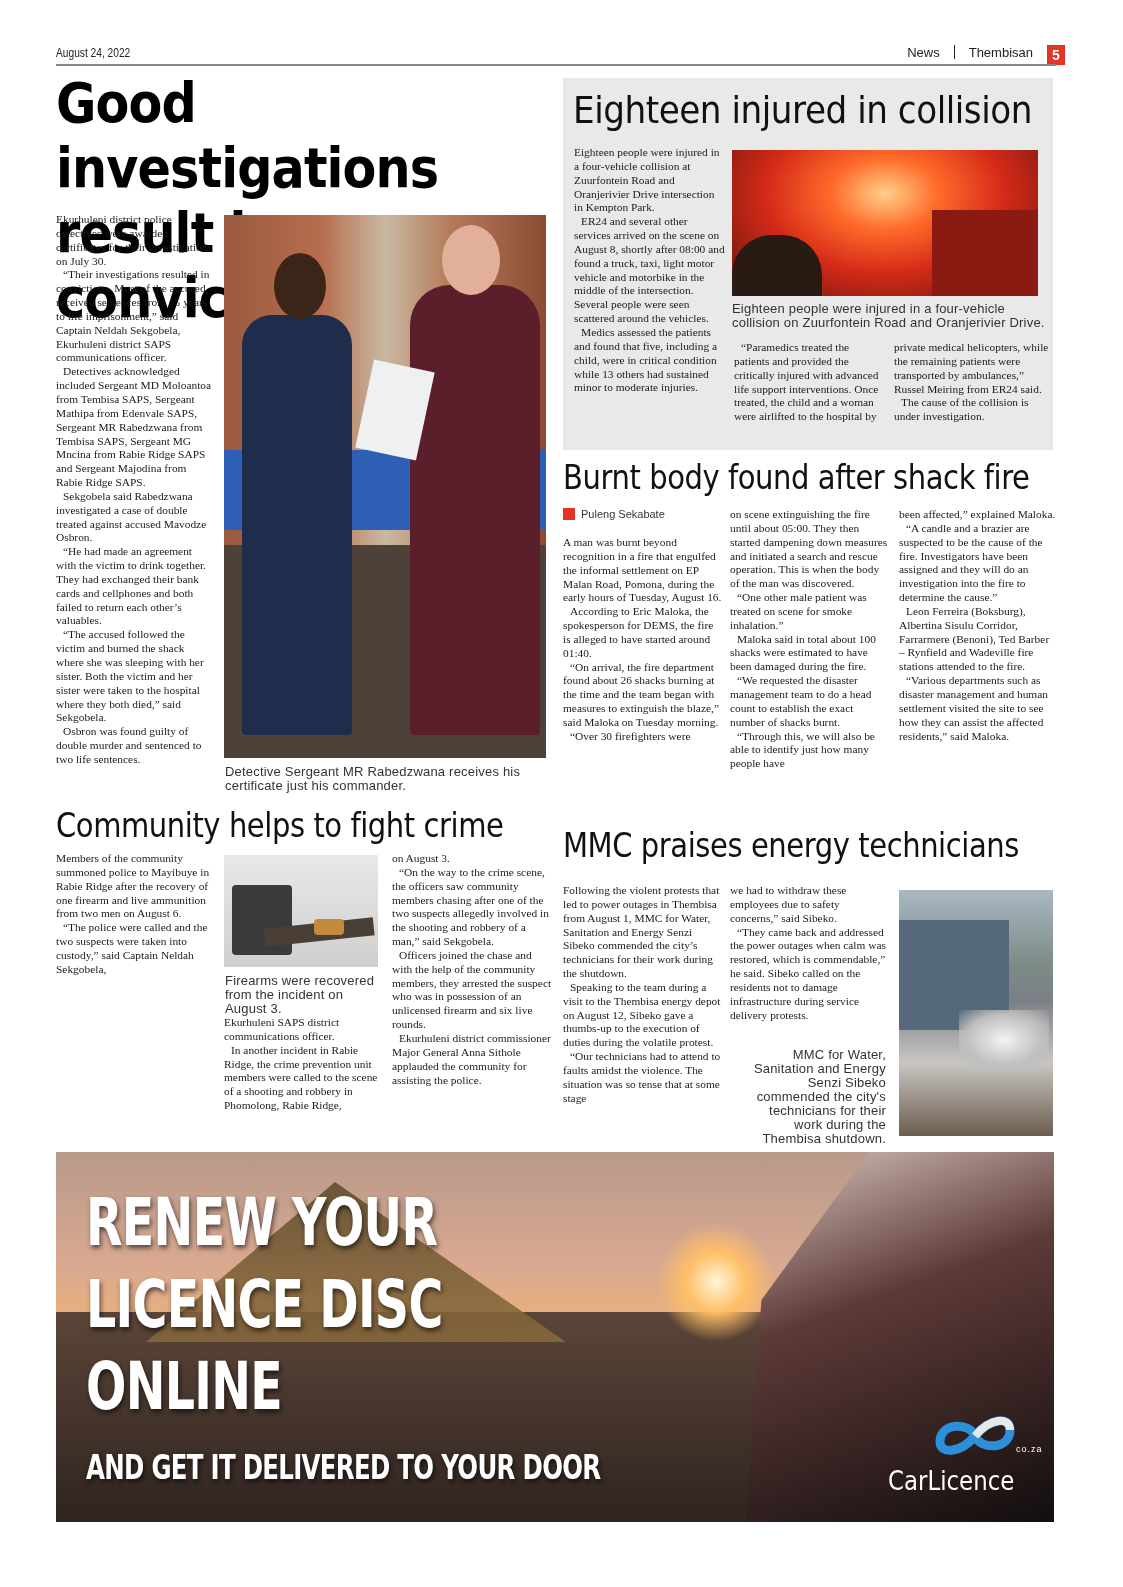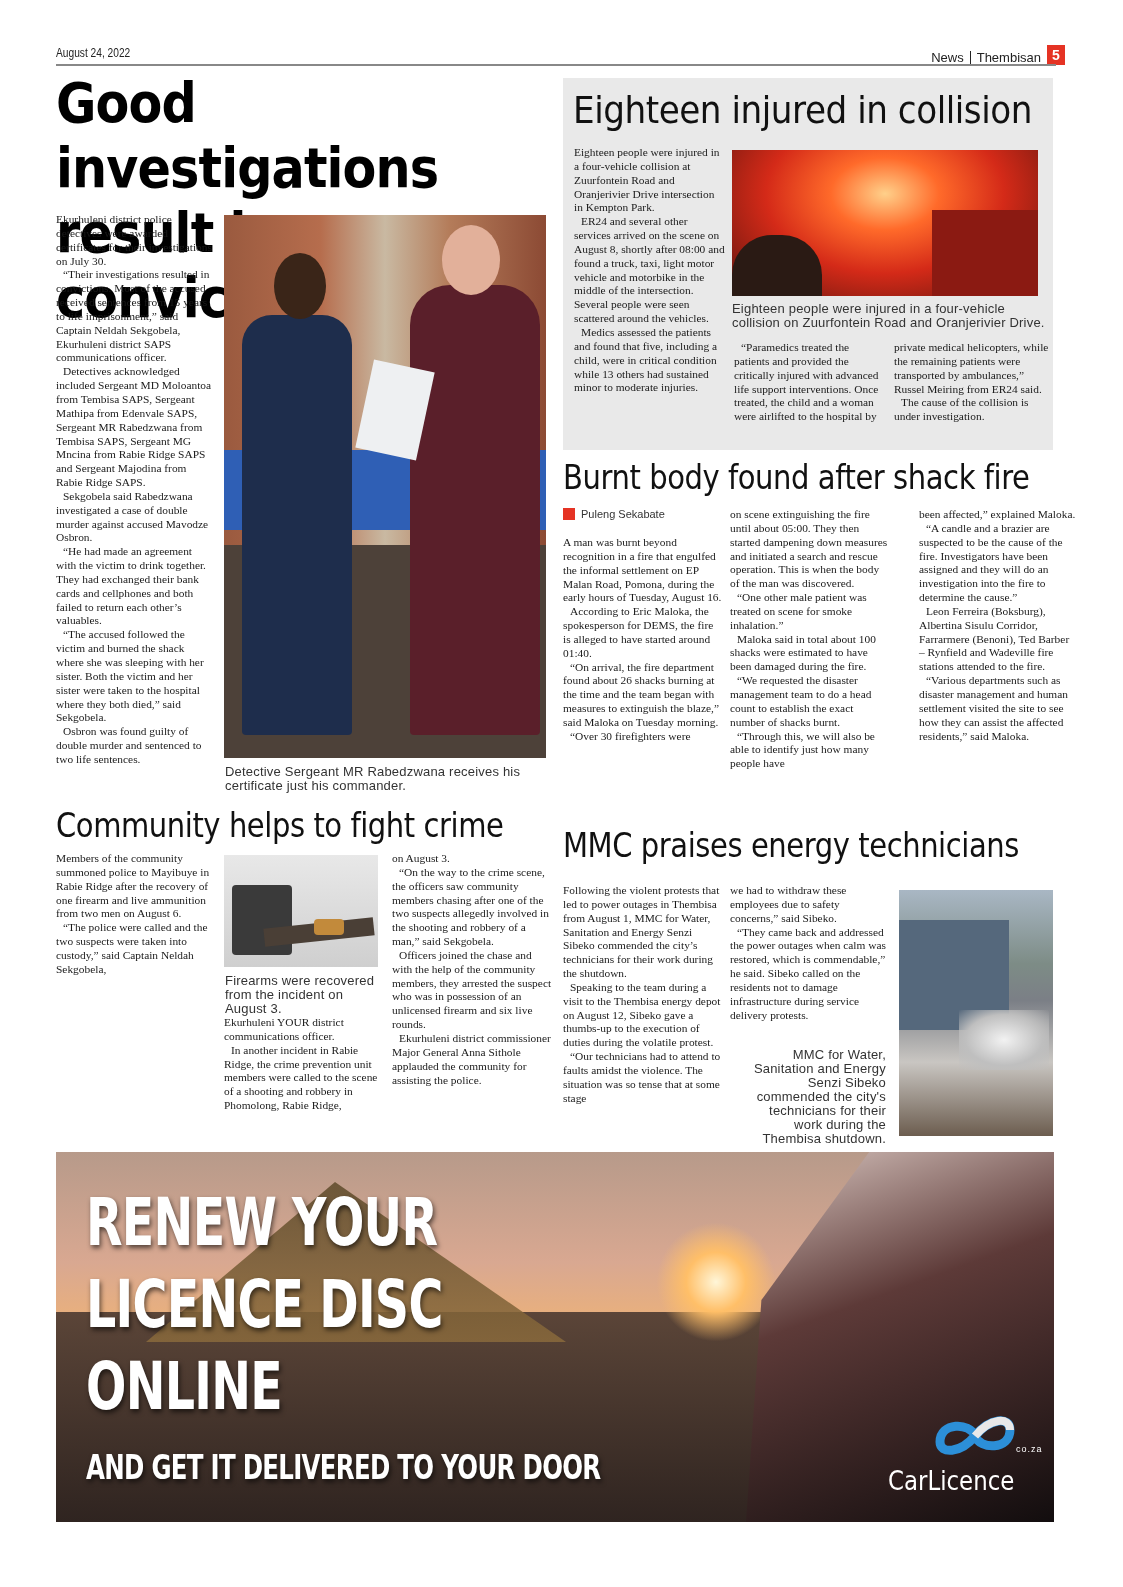--- a/index.html
+++ b/index.html
@@ -3,21 +3,21 @@
 <meta charset="utf-8">
 <style>
   html,body{margin:0;padding:0;background:#fff;}
   body{width:1123px;height:1587px;position:relative;overflow:hidden;font-family:"Liberation Serif",serif;color:#111;}
   .abs{position:absolute;}
   .serif{font-family:"Liberation Serif",serif;font-size:11.4px;line-height:13.85px;color:#1a1a1a;}
   .serif p{margin:0;text-indent:7px;}
   .serif p.first{text-indent:0;}
   .cap{font-family:"Liberation Sans",sans-serif;font-size:13px;line-height:14px;color:#333;letter-spacing:0.2px;}
   .hdr-date{left:56px;top:46px;font-family:"Liberation Sans",sans-serif;font-size:12px;color:#222;transform:scaleX(0.85);transform-origin:left;}
-  .hdr-right{right:58px;top:45px;display:flex;align-items:flex-end;gap:6px;font-family:"Liberation Sans",sans-serif;font-size:13px;color:#222;}
+  .hdr-right{right:58px;top:45px;display:flex;align-items:flex-start;gap:14px;font-family:"Liberation Sans",sans-serif;font-size:13px;color:#222;}
   .hdr-right .sep{width:1px;height:14px;background:#222;}
   .pagenum{background:#e53324;color:#fff;font-weight:bold;width:18px;height:20px;display:flex;align-items:center;justify-content:center;font-size:14px;}
   .hdr-rule{left:56px;top:64px;width:1000px;height:2px;background:#888;}
   .bigtitle{left:56px;top:70px;width:490px;font-family:"DejaVu Sans",sans-serif;font-weight:bold;font-size:56px;line-height:65px;letter-spacing:-1px;transform:scaleX(0.88);transform-origin:left;color:#000;}
   .grey-box{left:563px;top:78px;width:490px;height:372px;background:#e9e9e9;}
   .thin-title{font-family:"DejaVu Sans",sans-serif;font-weight:normal;color:#111;letter-spacing:-0.5px;transform-origin:left;}
   .photo{overflow:hidden;}
   .byline{display:flex;align-items:center;gap:6px;font-family:"Liberation Sans",sans-serif;font-size:11px;color:#333;justify-content:space-between;}
   .byline .sq{width:12px;height:12px;background:#e53324;}
   .ad{left:56px;top:1152px;width:998px;height:370px;overflow:hidden;background:linear-gradient(180deg,#b79a8a 0%,#d9a891 30%,#e9b07d 45%,#6d4a3a 60%,#3a2a24 100%);}
@@ -33,21 +33,21 @@
   <span>Thembisan</span>
   <span class="pagenum">5</span>
 </div>
 <div class="abs hdr-rule"></div>
 
 <div class="abs bigtitle">Good investigations result in convictions</div>
 <div class="abs serif" id="conv-body" style="left:56px;top:213px;width:156px;">
     <p class="first">Ekurhuleni district police detectives were awarded certificates for their investigations on July 30.</p>
     <p>“Their investigations resulted in convictions. Most of the accused received sentences from 15 years to life imprisonment,” said Captain Neldah Sekgobela, Ekurhuleni district SAPS communications officer.</p>
     <p>Detectives acknowledged included Sergeant MD Moloantoa from Tembisa SAPS, Sergeant Mathipa from Edenvale SAPS, Sergeant MR Rabedzwana from Tembisa SAPS, Sergeant MG Mncina from Rabie Ridge SAPS and Sergeant Majodina from Rabie Ridge SAPS.</p>
-    <p>Sekgobela said Rabedzwana investigated a case of double murder against accused Mavodze Osbron.</p>
+    <p>Sekgobela said Rabedzwana investigated a case of double treated against accused Mavodze Osbron.</p>
     <p>“He had made an agreement with the victim to drink together. They had exchanged their bank cards and cellphones and both failed to return each other’s valuables.</p>
     <p>“The accused followed the victim and burned the shack where she was sleeping with her sister. Both the victim and her sister were taken to the hospital where they both died,” said Sekgobela.</p>
     <p>Osbron was found guilty of double murder and sentenced to two life sentences.</p>
   </div>
 <div class="abs photo" style="left:224px;top:215px;width:322px;height:543px;background:linear-gradient(90deg,#9a5a3f 0%,#b66d4d 30%,#c9b9a2 50%,#b47c5a 70%,#8c4a34 100%);">
   <div class="abs" style="left:0;top:235px;width:322px;height:80px;background:#2f5fb5;"></div>
   <div class="abs" style="left:0;top:330px;width:322px;height:213px;background:#4d4139;"></div>
   <div class="abs" style="left:18px;top:100px;width:110px;height:420px;background:#1e2d4c;border-radius:30px 30px 4px 4px;"></div>
   <div class="abs" style="left:50px;top:38px;width:52px;height:66px;background:#3a2518;border-radius:50%;"></div>
   <div class="abs" style="left:186px;top:70px;width:130px;height:450px;background:#5a1f2a;border-radius:40px 40px 4px 4px;"></div>
@@ -87,40 +87,40 @@
     <p>“On arrival, the fire department found about 26 shacks burning at the time and the team began with measures to extinguish the blaze,” said Maloka on Tuesday morning.</p>
     <p>“Over 30 firefighters were</p>
   </div>
 <div class="abs serif" id="fire-c2" style="left:730px;top:508px;width:160px;">
     <p class="first">on scene extinguishing the fire until about 05:00. They then started dampening down measures and initiated a search and rescue operation. This is when the body of the man was discovered.</p>
     <p>“One other male patient was treated on scene for smoke inhalation.”</p>
     <p>Maloka said in total about 100 shacks were estimated to have been damaged during the fire.</p>
     <p>“We requested the disaster management team to do a head count to establish the exact number of shacks burnt.</p>
     <p>“Through this, we will also be able to identify just how many people have</p>
   </div>
-<div class="abs serif" id="fire-c3" style="left:899px;top:508px;width:158px;margin-left:20px;">
+<div class="abs serif" id="fire-c3" style="left:899px;top:508px;width:158px;">
     <p class="first">been affected,” explained Maloka.</p>
     <p>“A candle and a brazier are suspected to be the cause of the fire. Investigators have been assigned and they will do an investigation into the fire to determine the cause.”</p>
     <p>Leon Ferreira (Boksburg), Albertina Sisulu Corridor, Farrarmere (Benoni), Ted Barber – Rynfield and Wadeville fire stations attended to the fire.</p>
     <p>“Various departments such as disaster management and human settlement visited the site to see how they can assist the affected residents,” said Maloka.</p>
   </div>
 
 <div class="abs thin-title" style="left:56px;top:806px;font-size:33px;transform:scaleX(0.88);">Community helps to fight crime</div>
 <div class="abs serif" id="comm-c1" style="left:56px;top:852px;width:158px;">
     <p class="first">Members of the community summoned police to Mayibuye in Rabie Ridge after the recovery of one firearm and live ammunition from two men on August 6.</p>
     <p>“The police were called and the two suspects were taken into custody,” said Captain Neldah Sekgobela,</p>
   </div>
 <div class="abs photo" style="left:224px;top:855px;width:154px;height:112px;background:linear-gradient(180deg,#e8e8e8 0%,#cfcfcf 100%);">
   <div class="abs" style="left:8px;top:30px;width:60px;height:70px;background:#3a3a3a;border-radius:4px;"></div>
   <div class="abs" style="left:40px;top:68px;width:110px;height:18px;background:#4a3f36;transform:rotate(-6deg);"></div>
   <div class="abs" style="left:90px;top:64px;width:30px;height:16px;background:#c28a3b;border-radius:4px;"></div>
 </div>
 <div class="abs cap" style="left:225px;top:974px;width:158px;">Firearms were recovered from the incident on August 3.</div>
 <div class="abs serif" id="comm-c2" style="left:224px;top:1016px;width:160px;">
-    <p class="first">Ekurhuleni YOUR district communications officer.</p>
+    <p class="first">Ekurhuleni SAPS district communications officer.</p>
     <p>In another incident in Rabie Ridge, the crime prevention unit members were called to the scene of a shooting and robbery in Phomolong, Rabie Ridge,</p>
   </div>
 <div class="abs serif" id="comm-c3" style="left:392px;top:852px;width:160px;">
     <p class="first">on August 3.</p>
     <p>“On the way to the crime scene, the officers saw community members chasing after one of the two suspects allegedly involved in the shooting and robbery of a man,” said Sekgobela.</p>
     <p>Officers joined the chase and with the help of the community members, they arrested the suspect who was in possession of an unlicensed firearm and six live rounds.</p>
     <p>Ekurhuleni district commissioner Major General Anna Sithole applauded the community for assisting the police.</p>
   </div>
 
 <div class="abs thin-title" style="left:563px;top:826px;font-size:33px;transform:scaleX(0.88);">MMC praises energy technicians</div>

